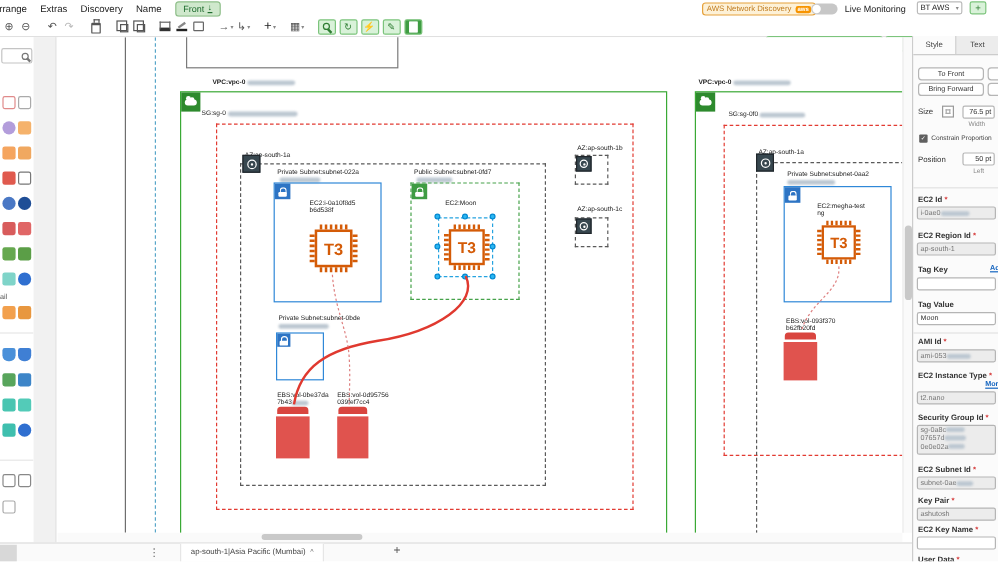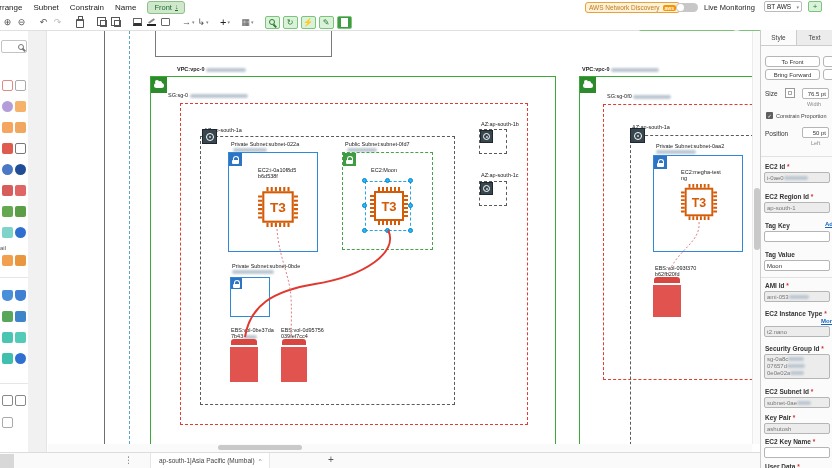--- a/index.html
+++ b/index.html
@@ -115,22 +115,22 @@
   .cb:after{content:"\2713"}
   .geoico{position:absolute;width:10px;height:10px;border:1px solid #999;background:#fff}
   .geoico:after{content:"";position:absolute;inset:2px;border:1px dashed #aaa}
   .pdiv{position:absolute;left:0;right:0;border-top:1px solid #e2e2e2}
 </style>
 </head>
 <body>
 
 <div class="menubar">
   <span class="menu-item" style="margin-left:-6px">Arrange</span>
-  <span class="menu-item">Subnet</span>
-  <span class="menu-item">Constrain</span>
+  <span class="menu-item">Extras</span>
+  <span class="menu-item">Discovery</span>
   <span class="menu-item">Name</span>
   <span class="save-btn">
       <span>Front</span>
       <span class="dlico">↓</span>
     </span>
   <span class="aws-badge">
       <span>AWS Network Discovery</span>
       <span class="aws-chip">aws</span>
     </span>
   <span class="toggle">

